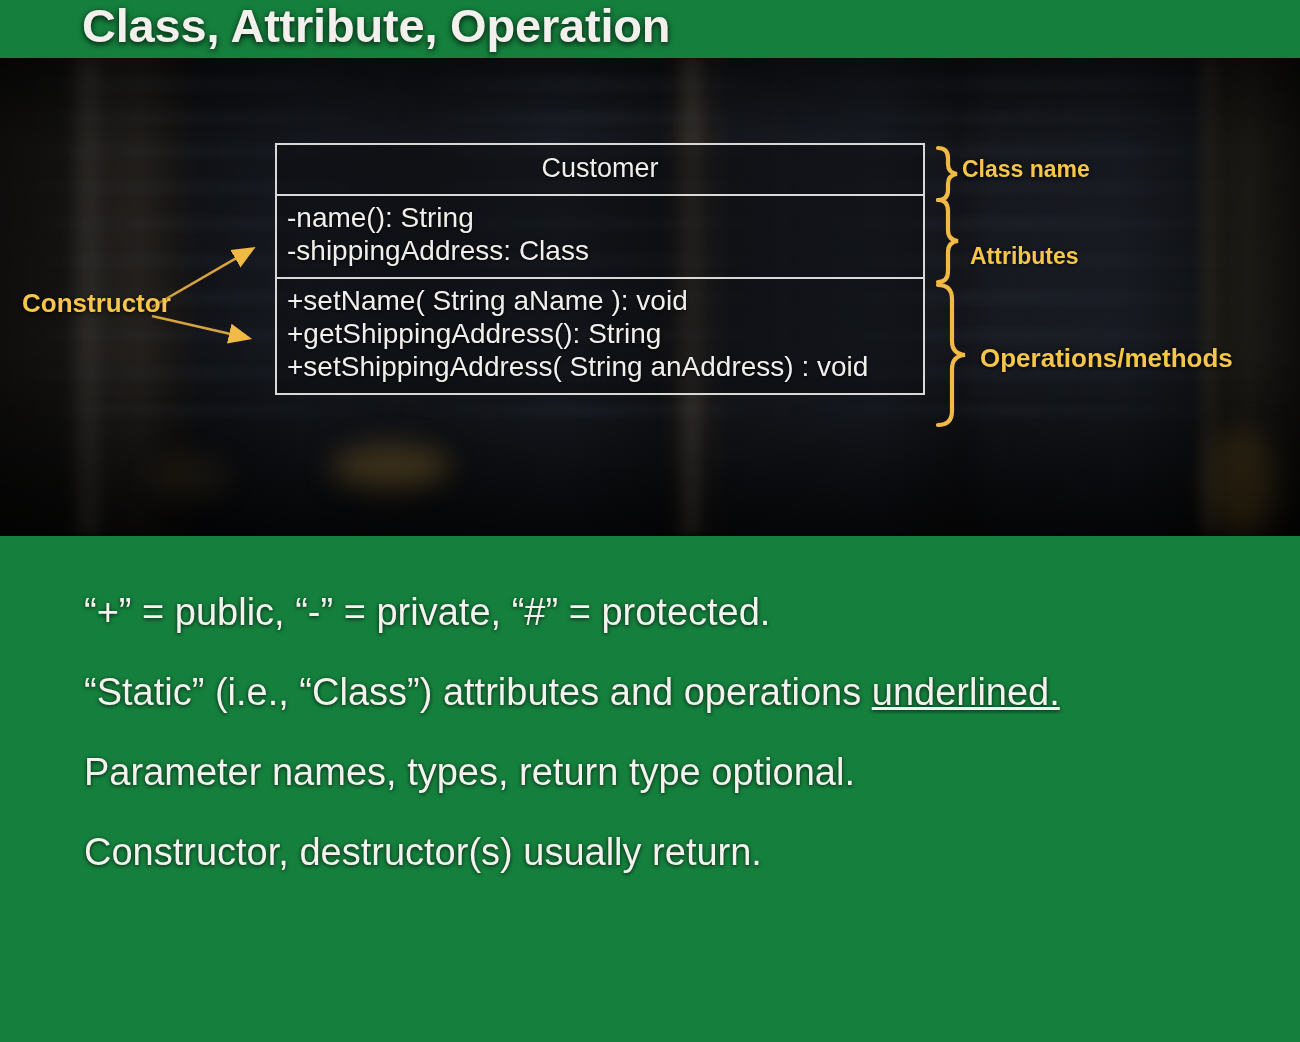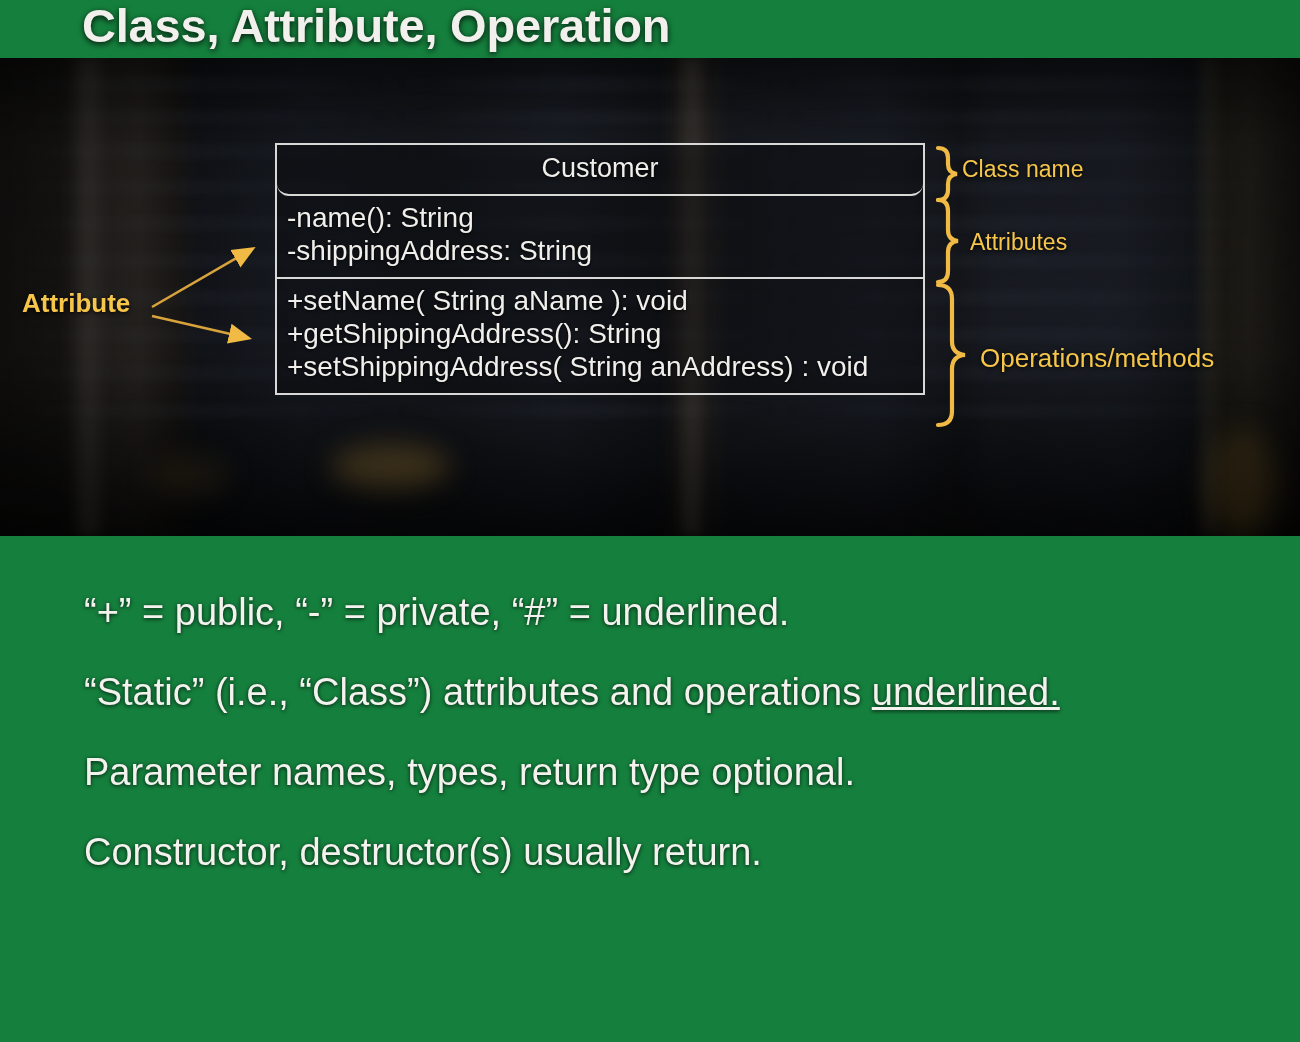--- a/index.html
+++ b/index.html
@@ -102,42 +102,41 @@
   .cb-section {
     box-sizing: border-box;
   }
   .cb-name {
     text-align: center;
     font-size: 27px;
     color: #f0eeea;
     padding: 8px 0 10px 0;
     border-bottom: 2px solid #d8d8d6;
     text-shadow: 0 1px 3px rgba(0,0,0,0.8);
-    border-radius: 12px;
   }
   .cb-attrs {
     border-bottom: 2px solid #d8d8d6;
     padding: 5px 0 10px 10px;
   }
   .cb-ops {
     padding: 5px 0 10px 10px;
   }
   .cb-line {
     font-size: 28px;
     color: #f1efeb;
     line-height: 33px;
     white-space: nowrap;
     text-shadow: 0 1px 3px rgba(0,0,0,0.8);
   }
 
   
   .anno-label {
     position: absolute;
     font-size: 23px;
-    font-weight: normal;
+    font-weight: bold;
     color: #f6c64a;
     white-space: nowrap;
     text-shadow: 0 1px 4px rgba(0,0,0,0.9);
   }
   .anno-label.big {
     font-size: 26px;
   }
   .visibility-label {
     position: absolute;
     left: 22px;
@@ -199,21 +198,21 @@
     <div class="glow" style="left:150px;top:398px;width:80px;height:40px;background:rgba(150,120,50,0.16);"></div>
     <div class="vignette"></div>
   </div>
 
   <div class="title">Class, Attribute, Operation</div>
 
   <div class="class-box">
     <div class="cb-section cb-name">Customer</div>
     <div class="cb-section cb-attrs">
       <div class="cb-line">-name(): String</div>
-      <div class="cb-line">-shippingAddress: String</div>
+      <div class="cb-line">-shippingAddress: Class</div>
     </div>
     <div class="cb-section cb-ops">
       <div class="cb-line">+setName( String aName ): void</div>
       <div class="cb-line">+getShippingAddress(): String</div>
       <div class="cb-line">+setShippingAddress( String anAddress) : void</div>
     </div>
   </div>
 
   <svg class="overlay" viewBox="0 0 1300 1042">
     <defs>
@@ -225,28 +224,28 @@
     <path d="M938,148 q10,0 10,10 v6 q0,9 9,10 q-9,1 -9,10 v6 q0,10 -10,10" fill="none" stroke="#f0ba44" stroke-width="4.2" stroke-linecap="round"></path>
 
     <path d="M938,200 q10,0 10,11 v19 q0,10 10,11 q-10,1 -10,11 v19 q0,11 -10,11" fill="none" stroke="#f0ba44" stroke-width="4.2" stroke-linecap="round"></path>
 
     <path d="M938,285 q14,0 14,14 v42 q0,13 13,14 q-13,1 -13,14 v42 q0,14 -14,14" fill="none" stroke="#f0ba44" stroke-width="4.2" stroke-linecap="round"></path>
 
     <line x1="152" y1="307" x2="252" y2="249" stroke="#d8a33c" stroke-width="2.6" marker-end="url(#goldArrow)"></line>
     <line x1="152" y1="316" x2="248" y2="338" stroke="#d8a33c" stroke-width="2.6" marker-end="url(#goldArrow)"></line>
   </svg>
 
-  <div class="visibility-label">Attribute</div>
+  <div class="visibility-label">Constructor</div>
   <div class="anno-label" style="left:962px;top:156px;">Class name</div>
-  <div class="anno-label" style="left:970px;top:229px;">Attributes</div>
+  <div class="anno-label" style="left:970px;top:243px;">Attributes</div>
   <div class="anno-label big" style="left:980px;top:343px;">Operations/methods</div>
 
   <div class="bullets">
     <div class="bullet">
-      <span>“+” = public, “-” = private, “#” = underlined.</span>
+      <span>“+” = public, “-” = private, “#” = protected.</span>
     </div>
     <div class="bullet">
       <span>“Static” (i.e., “Class”) attributes and operations </span><span class="u">underlined.</span>
     </div>
     <div class="bullet">
       <span>Parameter names, types, return type optional.</span>
     </div>
     <div class="bullet">
       <span>Constructor, destructor(s) usually return.</span>
     </div>

